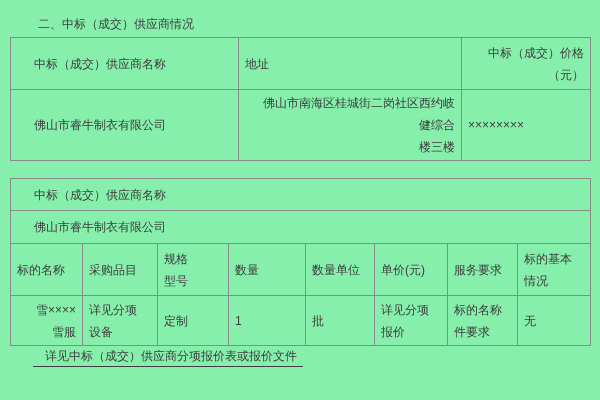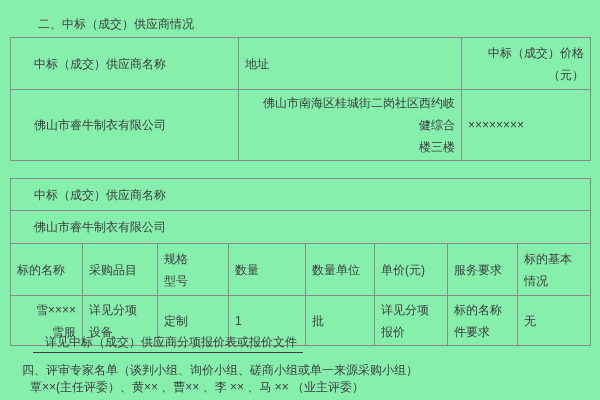--- a/index.html
+++ b/index.html
@@ -36,21 +36,21 @@
   .indent-10 { text-indent: 10px; }
   .indent-6  { text-indent: 6px; }
   .two-line .line { display: block; }
   .h-row td  { height: 47px; }
   .t1 .d-row td { height: 48px; }
   .t2 .r1 td { height: 27px; }
   .t2 .r2 td { height: 28px; }
   .t2 .h-row td { height: 47px; }
   .t2 .d-row td { height: 45px; }
   .note {
-    position: absolute; top: 334px; left: 33px;
+    position: absolute; top: 348px; left: 33px;
     white-space: nowrap;
   }
   .note .underlined {
     display: inline-block;
     border-bottom: 1px solid #3d3d3d;
     padding: 0 6px 1px 12px;
   }
   .sec4-title { position: absolute; top: 362px; left: 22px; white-space: nowrap; }
   .experts { position: absolute; top: 379px; left: 30px; white-space: nowrap; }
 </style>
@@ -144,17 +144,15 @@
       </td>
       <td class="cell-center">无</td>
     </tr>
   </tbody>
     </table>
 
   <div class="note">
     <span class="underlined">详见中标（成交）供应商分项报价表或报价文件</span>
   </div>
 
-  <div class="sec4-title">四、评审专家名单（谈判小组、询价小组、磋商小组或单一来源采购小组）</div>
 
-  <div class="experts">覃××(主任评委）、黄×× 、曹×× 、李 ×× 、马 ×× （业主评委）</div>
 
 </div>
 
 </body></html>

